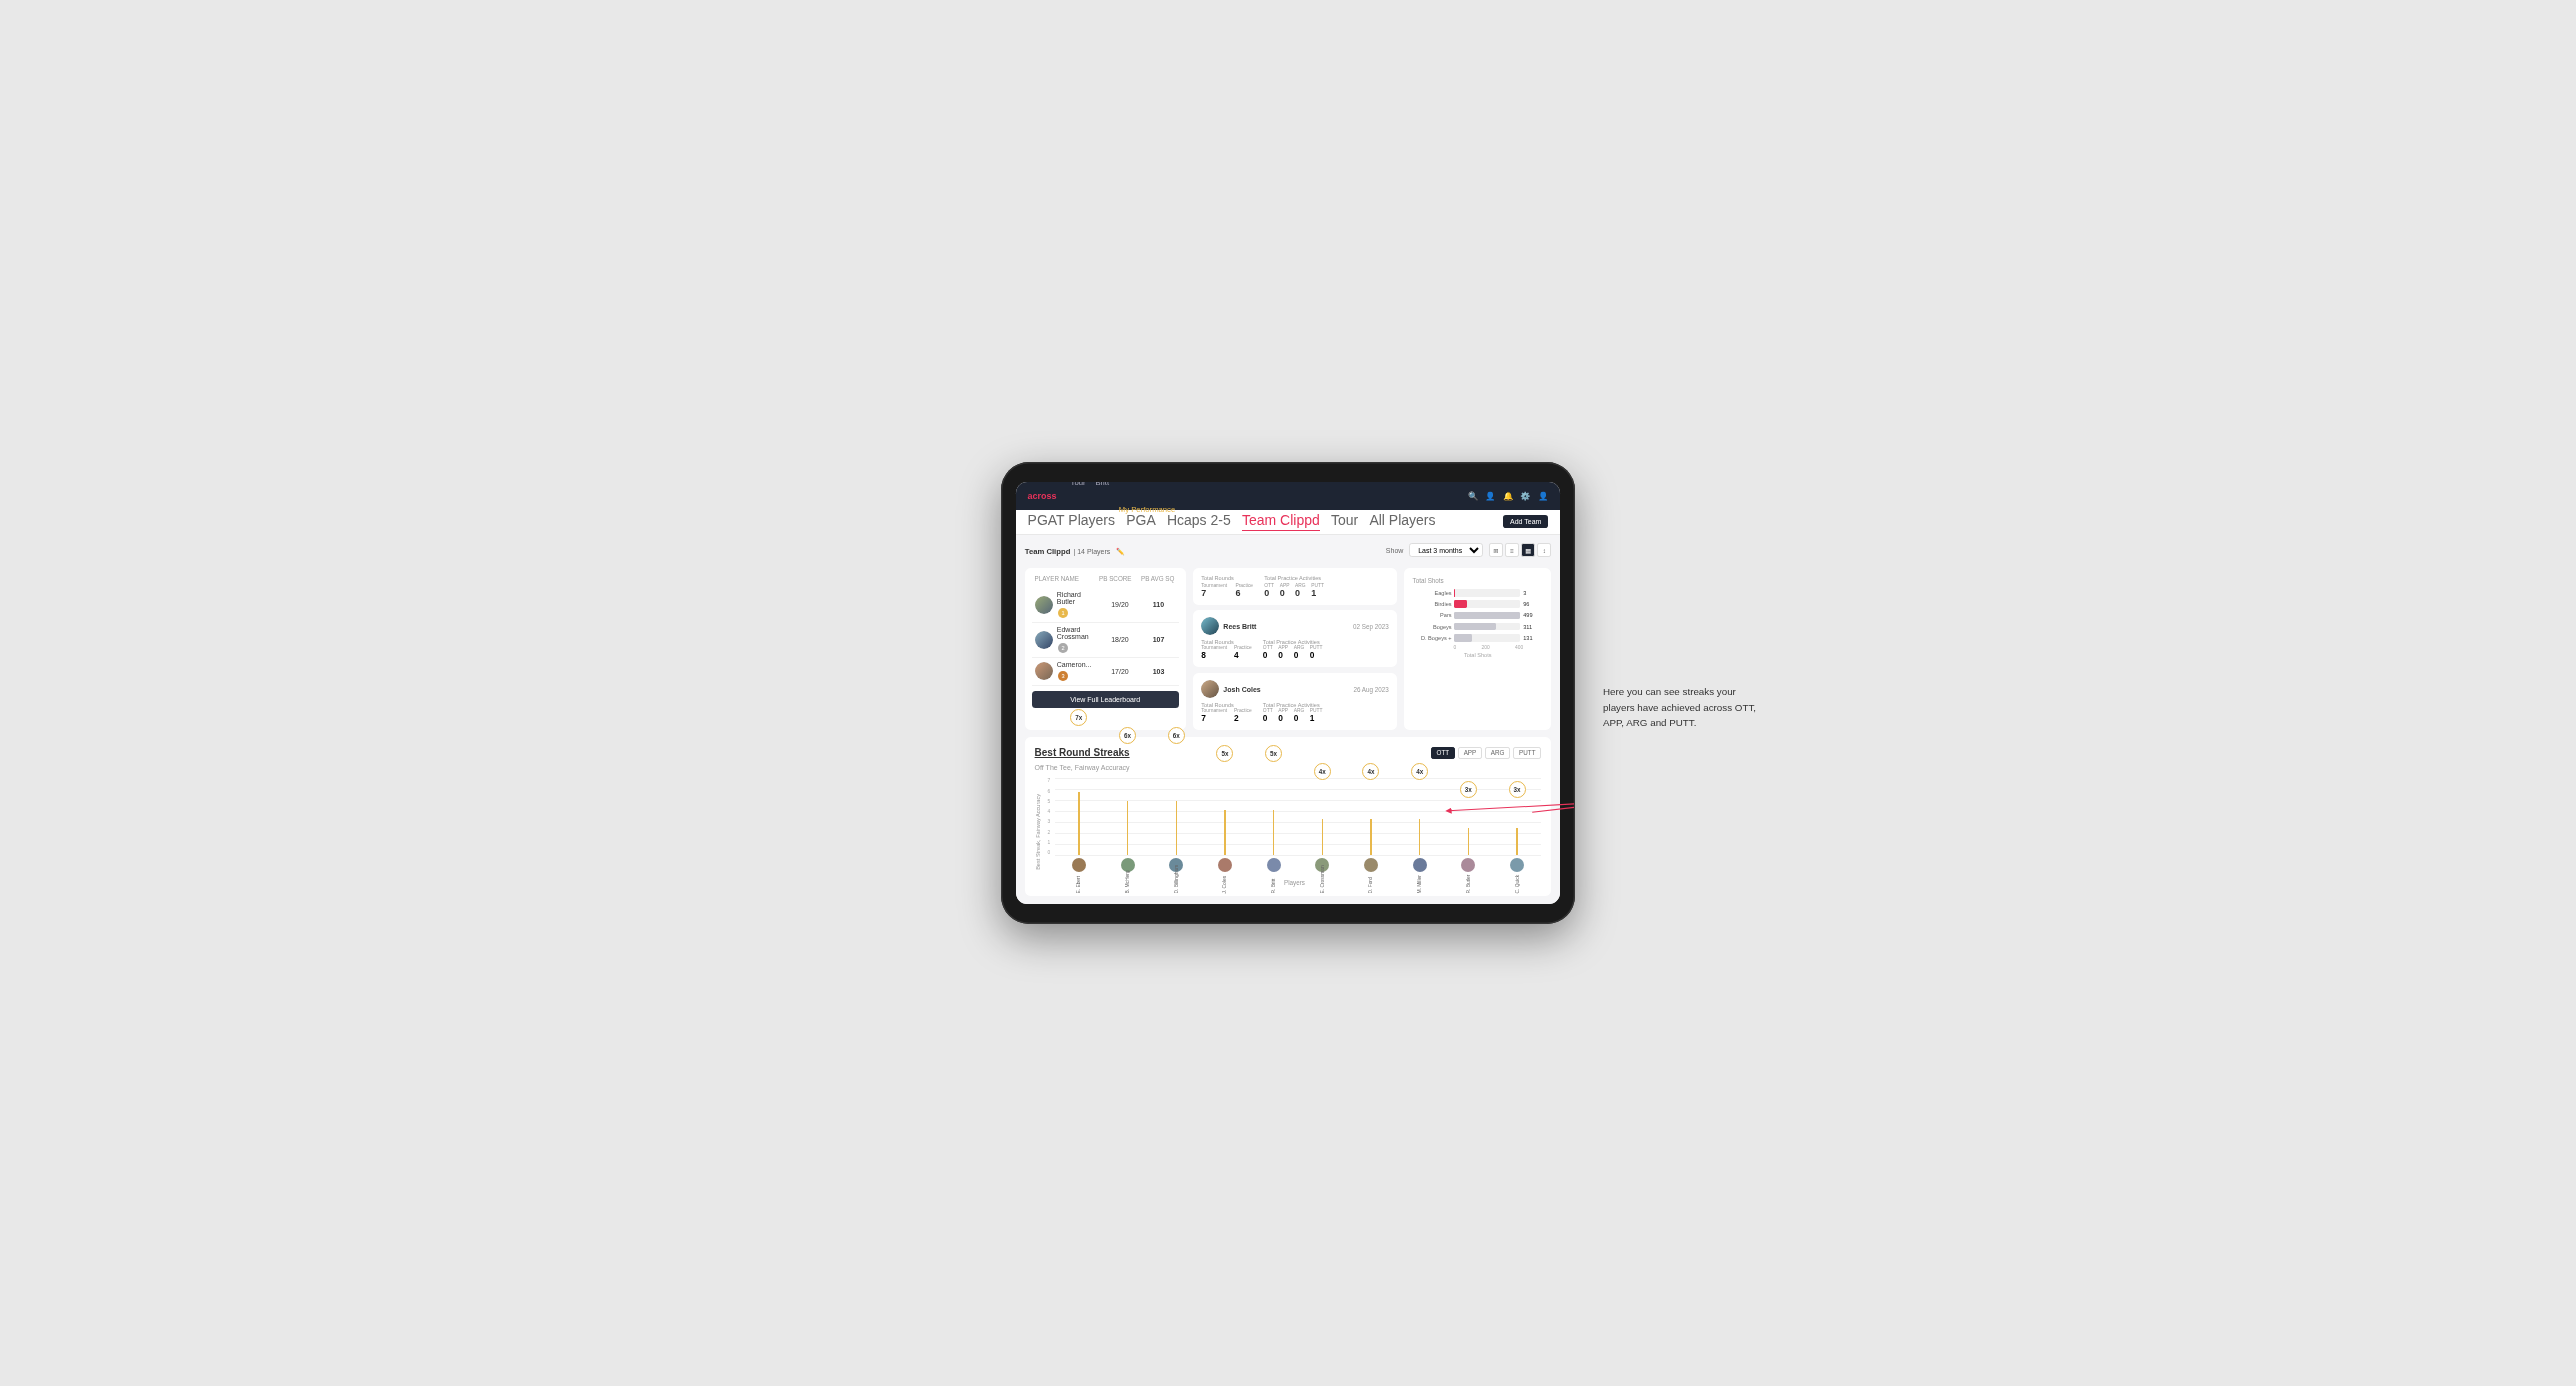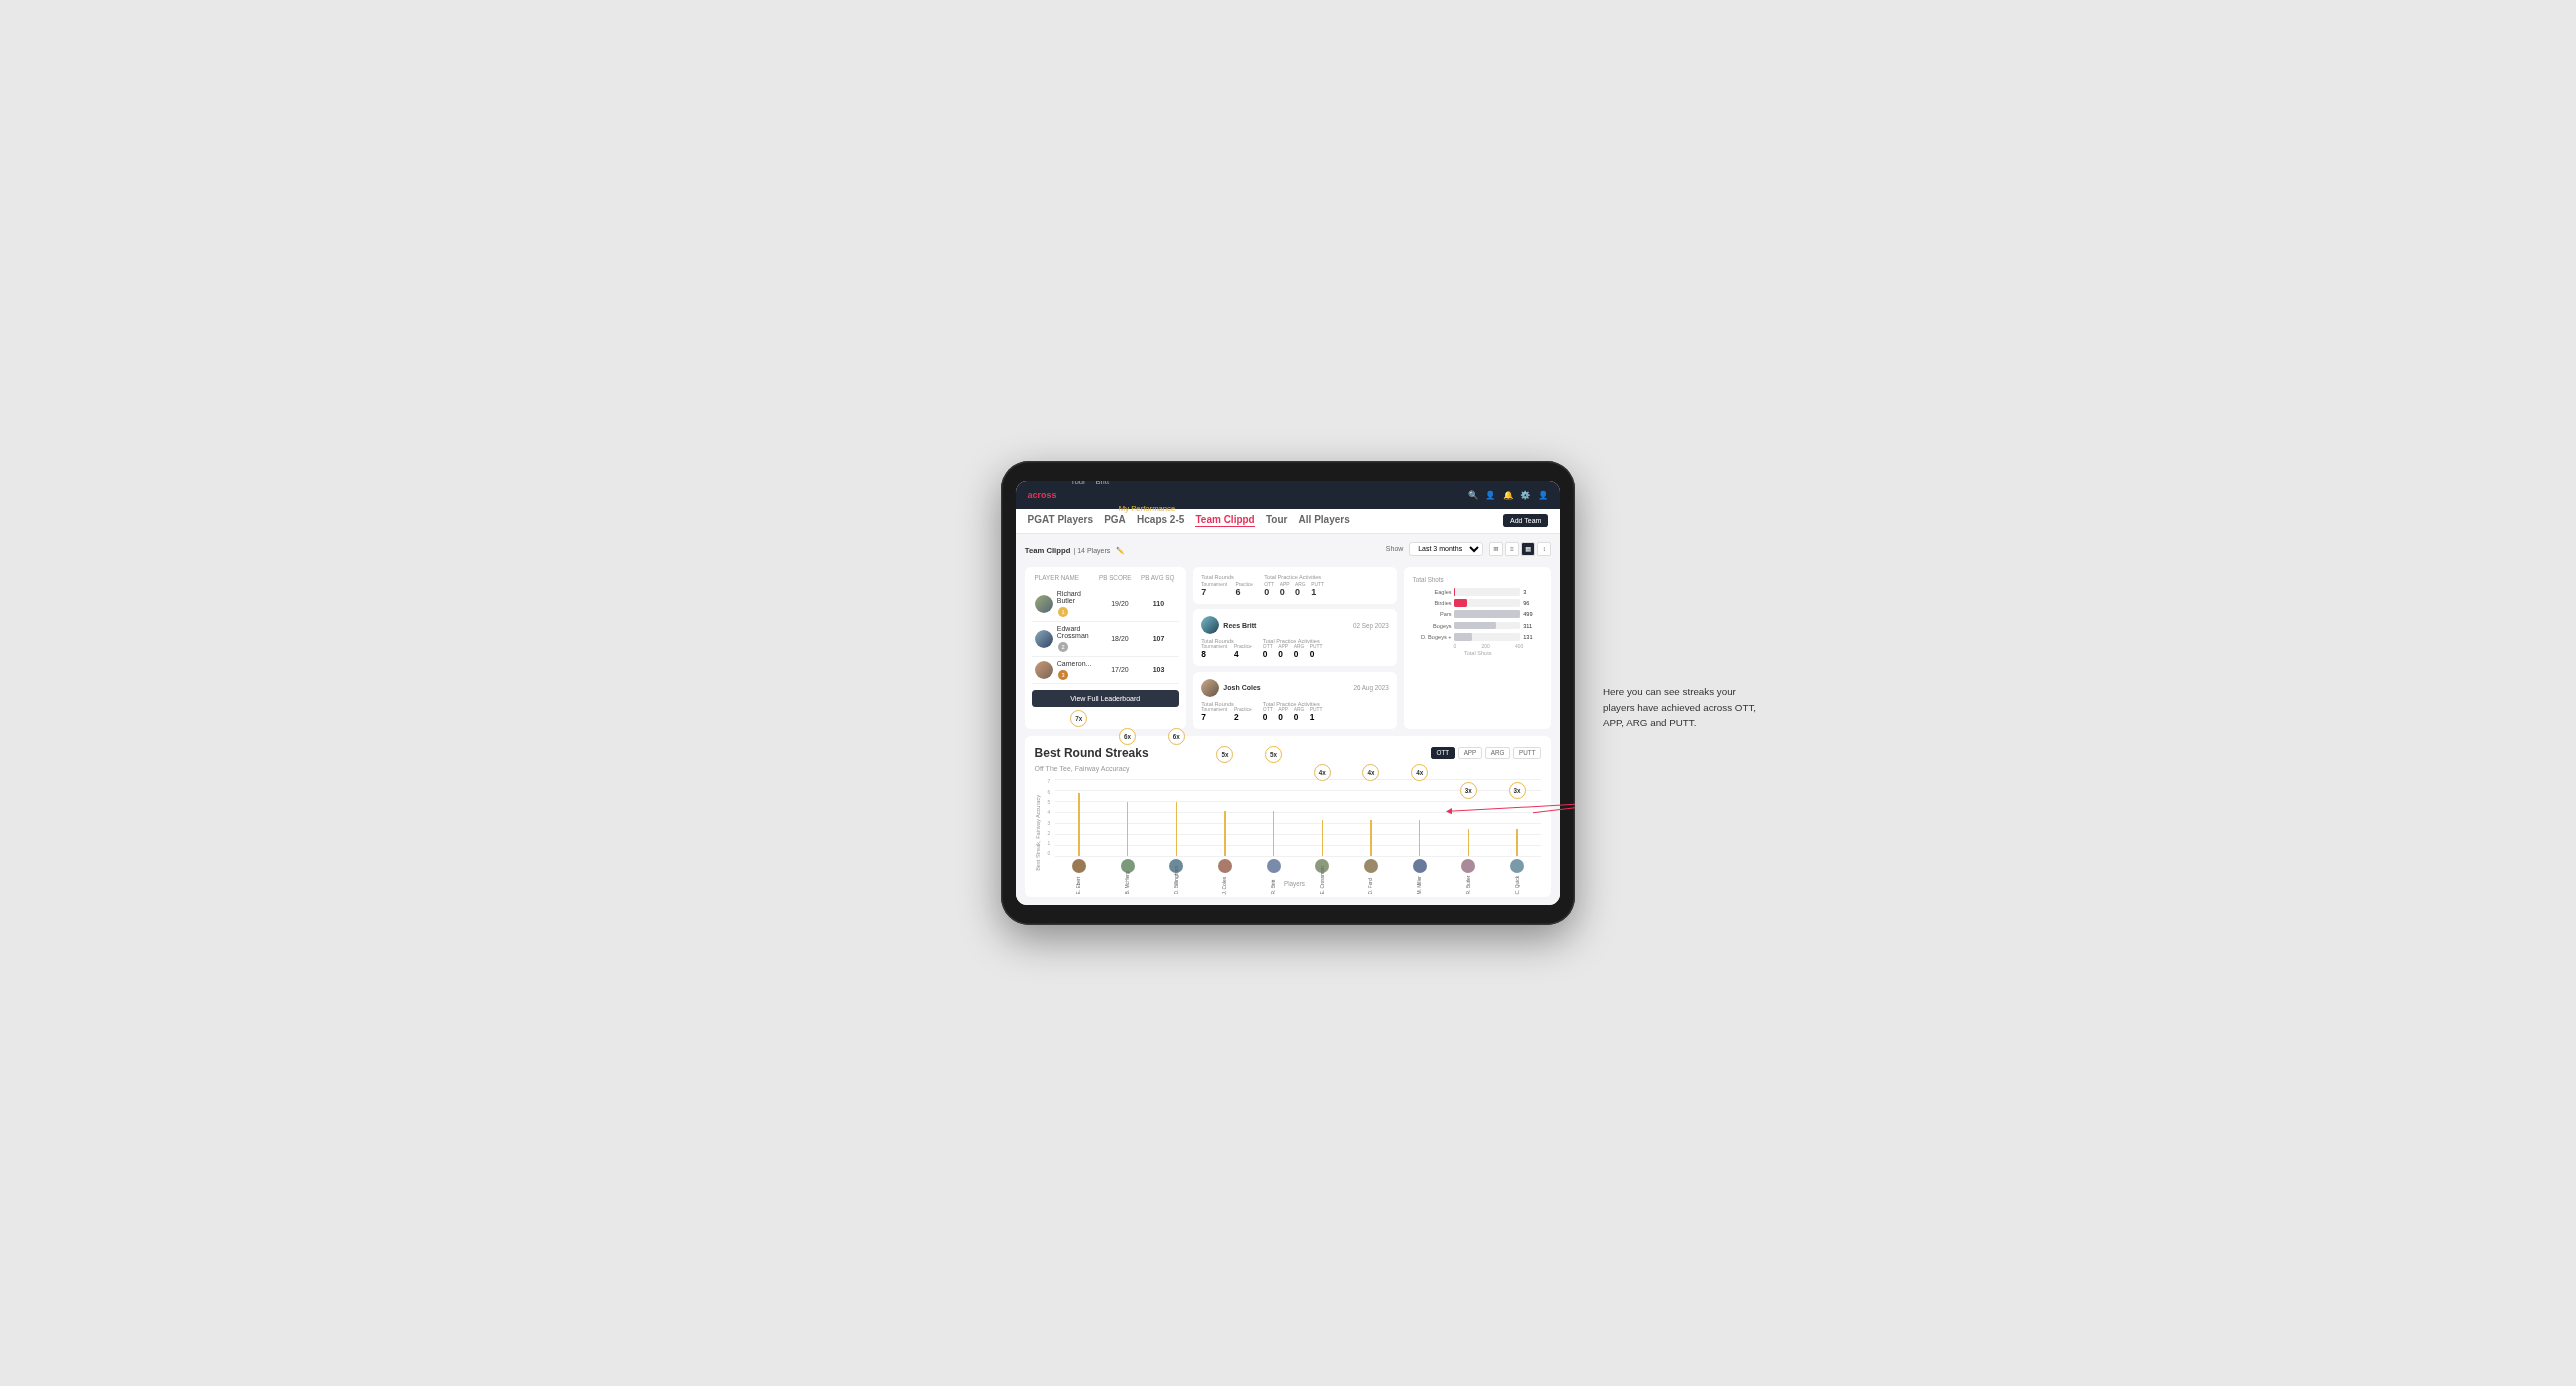--- a/index.html
+++ b/index.html
@@ -72,25 +72,24 @@
       align-items: center;
       padding: 0 11.2px;
       height: 25px;
     }
     .sub-nav-links {
       display: flex;
       gap: 11.2px;
       flex: 1;
     }
     .sub-nav-link {
-      font-size: 10px;
+      font-size: 14px;
       color: #666;
       cursor: pointer;
       padding-bottom: 1.4px;
-      font-weight: bold;
     }
     .sub-nav-link.active {
       color: #e8325a;
       border-bottom: 1.4px solid #e8325a;
     }
     .add-team-btn {
       background: #1e2533;
       color: #fff;
       border: none;
       border-radius: 2.8px;
@@ -254,21 +253,21 @@
       background: #fff;
       border-radius: 5.6px;
       padding: 9.8px;
     }
     .streaks-header {
       display: flex;
       align-items: center;
       justify-content: space-between;
       margin-bottom: 5.6px;
     }
-    .streaks-title { font-size: 12px; font-weight: 600; color: #333; }
+    .streaks-title { font-size: 10px; font-weight: 600; color: #333; text-decoration: underline; }
     .streaks-filter {
       display: flex;
       gap: 2.8px;
     }
     .filter-btn {
       border: 0.7px solid #ddd;
       background: #fff;
       border-radius: 2.1px;
       padding: 1.4px 4.9px;
       font-size: 6.3px;

